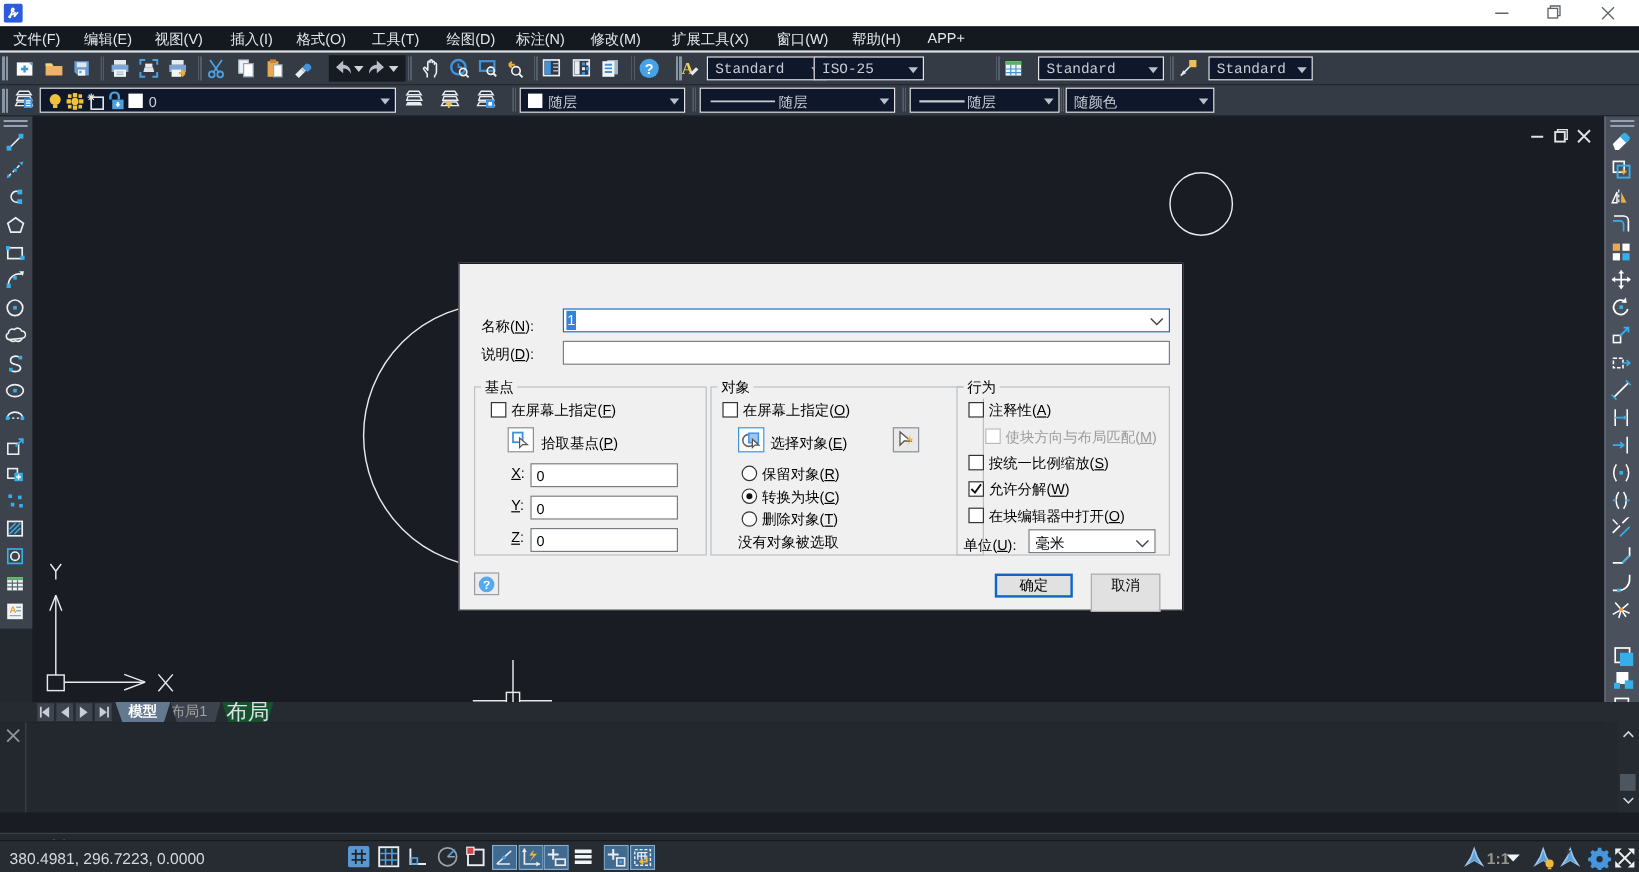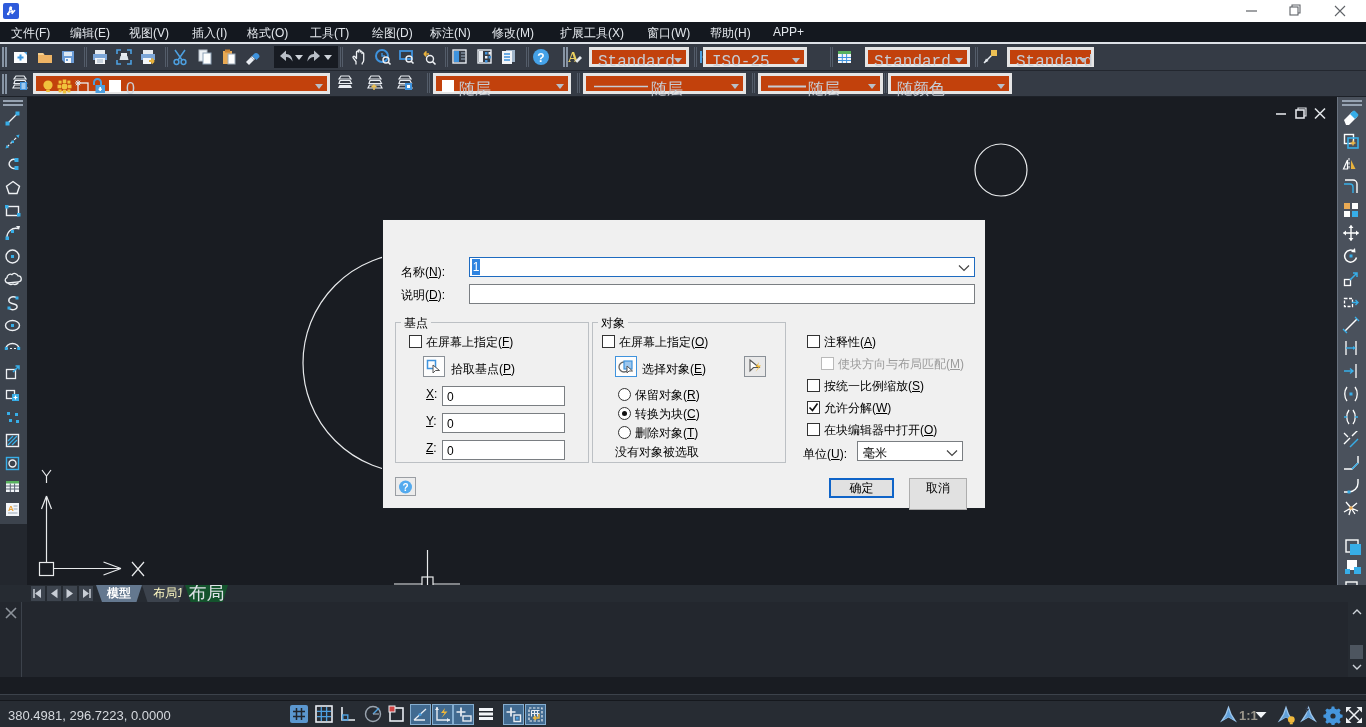--- a/index.html
+++ b/index.html
@@ -10,21 +10,21 @@
 #menubar span{position:absolute;top:3px;white-space:nowrap}
 #mline{left:0;top:42px;width:1366px;height:2px;background:#dde1e6}
 .trow{left:0;width:1366px;height:26px;background:#353b45}
 #row1{top:44px;border-bottom:1px solid #23272f}
 #row2{top:71px;height:25px;border-bottom:1px solid #1d2128}
 .grip{position:absolute;top:3px;width:7px;height:20px;
  background:linear-gradient(90deg,transparent 0,transparent 1px,#8794a4 1px,#8794a4 3px,transparent 3px,transparent 4px,#8794a4 4px,#8794a4 6px,transparent 6px)}
 .vsep{position:absolute;top:3px;width:4px;height:20px;
  background:linear-gradient(90deg,#545d6a 0,#545d6a 1px,transparent 1px,transparent 2px,#545d6a 2px,#545d6a 3px,transparent 3px)}
 .ic{position:absolute;width:18px;height:18px;top:4px}
-.combo{position:absolute;top:3px;height:20px;background:#c2410c;border:3px solid #e5e5e5;box-sizing:border-box;color:#c7ccd4;font-family:"Liberation Mono",monospace;font-size:16px}
+.combo{position:absolute;top:3px;height:20px;background:#0f172a;border:1px solid #e5e5e5;box-sizing:border-box;color:#c7ccd4;font-family:"Liberation Mono",monospace;font-size:12px}
 .combo .tx{position:absolute;left:6px;top:3px;white-space:nowrap}
 .combo .ar{position:absolute;right:4px;top:8px;width:0;height:0;border-left:4px solid transparent;border-right:4px solid transparent;border-top:5px solid #b9c0c9}
 #leftstrip{left:0;top:97px;width:27px;height:427px;background:#3c434d}
 #rightstrip{left:1337px;top:97px;width:29px;height:505px;background:#4a515c;border-left:1px solid #6a7380}
 .hgrip{position:absolute;left:3px;width:20px;height:7px;
  background:linear-gradient(180deg,#97a3b2 0,#97a3b2 2px,transparent 2px,transparent 4px,#97a3b2 4px,#97a3b2 6px,transparent 6px)}
 .sic{position:absolute;width:18px;height:18px;left:4px}
 #belowleft{left:0;top:524px;width:27px;height:61px;background:#23272e}
 #tabbar{left:0;top:585px;width:1366px;height:17px;background:#262b32}
 .tabbtn{position:absolute;top:1px;width:14px;height:15px;background:#3d444e}
@@ -200,21 +200,21 @@
  <div class="combo" style="left:589px;width:100px">
       <span class="tx">Standard</span>
       <span class="ar"></span>
     </div>
  <div class="vsep" style="left:694px"></div>
  <svg class="ic" style="left:699px">
       <path d="M2 3 v12 M16 3 v12" stroke="#4da0e0" stroke-width="2"></path>
       <path d="M4 9 h10 m-10 0 l3 -2.5 m-3 2.5 l3 2.5 m7 -2.5 l-3 -2.5 m3 2.5 l-3 2.5" stroke="#e4e9ee" stroke-width="1.3" fill="none"></path>
       <path d="M10 12 l4 4" stroke="#e8b23c" stroke-width="2"></path>
     </svg>
- <div class="combo" style="left:703px;width:104px">
+ <div class="combo" style="left:678px;width:92px">
       <span class="tx">ISO-25</span>
       <span class="ar"></span>
     </div>
  <div class="vsep" style="left:830px"></div>
  <svg class="ic" style="left:836px">
       <rect x="2" y="3" width="13" height="12" fill="#f2f5f8"></rect>
       <rect x="2" y="3" width="13" height="3" fill="#58b25e"></rect>
       <path d="M2 9.5 h13 M2 12.5 h13 M6.3 6 v9 M10.6 6 v9" stroke="#3f93dd" stroke-width="1"></path>
     </svg>
  <div class="combo" style="left:865px;width:105px">
@@ -547,21 +547,21 @@
         <path d="M4 7.5 l6.5 -4.8 v9.6 z" fill="#c9ced6"></path>
       </svg></div>
  <div class="tabbtn" style="left:63px"><svg width="14" height="15">
         <path d="M10 7.5 l-6.5 -4.8 v9.6 z" fill="#c9ced6"></path>
       </svg></div>
  <div class="tabbtn" style="left:79px"><svg width="14" height="15">
         <path d="M10 7.5 l-6 -4.5 v9 z" fill="#c9ced6"></path>
         <path d="M11 3 v9" stroke="#c9ced6" stroke-width="1.5"></path>
       </svg></div>
  <div class="abs" style="left:96px;top:0;width:46px;height:17px;background:#64788f;clip-path:polygon(0 0,100% 0,88% 100%,13% 100%);color:#fff;font-weight:bold;font-size:12px;text-align:center;line-height:16px">模型</div>
- <div class="abs" style="left:142px;top:0;width:42px;height:17px;background:#3c434d;clip-path:polygon(0 0,100% 0,88% 100%,13% 100%);color:#fef9c3;font-size:12px;text-align:right;line-height:16px">布局1</div>
+ <div class="abs" style="left:142px;top:0;width:42px;height:17px;background:#3c434d;clip-path:polygon(0 0,100% 0,88% 100%,13% 100%);color:#a3a3a3;font-size:12px;text-align:left;line-height:16px">布局1</div>
  <div class="abs" style="left:185px;top:0;width:43px;height:17px;background:#14532d;clip-path:polygon(0 0,100% 0,88% 100%,13% 100%);color:#dde1e6;font-size:18px;text-align:center;line-height:16px">布局2</div>
 </div>
 
 <div class="abs" id="cmdarea">
  <svg class="abs" style="left:4px;top:4px" width="14" height="14">
       <path d="M2 2 l10 10 M12 2 l-10 10" stroke="#8d939b" stroke-width="1.6"></path>
     </svg>
  <div class="abs" style="left:21px;top:0;width:1px;height:75px;background:#3c424b"></div>
 
  <div class="abs" style="left:1348px;top:0;width:18px;height:75px;background:#262b32">
@@ -694,21 +694,21 @@
       <span class="abs" style="left:4px;top:3px">0</span>
     </div>
  <span class="lbl" style="left:43px;top:194px"><u>Y</u>:</span>
  <div class="inp" style="left:59px;top:193px;width:123px;height:20px">
       <span class="abs" style="left:4px;top:3px">0</span>
     </div>
  <span class="lbl" style="left:43px;top:221px"><u>Z</u>:</span>
  <div class="inp" style="left:59px;top:220px;width:123px;height:20px">
       <span class="abs" style="left:4px;top:3px">0</span>
     </div>
- <div class="gbox" style="left:209px;top:102px;width:194px;height:141px">
+ <div class="gbox" style="left:209px;top:102px;width:228px;height:141px">
       <span class="cap">对象</span>
     </div>
  <div class="cb" style="left:219px;top:115px"></div>
  <span class="lbl" style="left:236px;top:114px">在屏幕上指定(<u>O</u>)</span>
  <div class="btn" style="left:232px;top:136px;width:22px;height:21px;background:#fdfdfd;border-color:#3f93dd">
   <svg width="18" height="17" style="margin-top:1px">
         <circle cx="7" cy="9" r="5" fill="none" stroke="#666" stroke-width="1.3"></circle>
         <rect x="7" y="3" width="8" height="8" fill="#9ec7ee" stroke="#3f93dd" stroke-width="1.2"></rect>
         <path d="M10 8 l0 7 2 -2 h3.5 z" fill="#fff" stroke="#555" stroke-width="1"></path>
       </svg>
@@ -722,20 +722,23 @@
  </div>
  <div class="rb" style="left:235px;top:168px"></div>
  <span class="lbl" style="left:252px;top:167px">保留对象(<u>R</u>)</span>
  <div class="rb" style="left:235px;top:187px">
       <div class="abs" style="left:3px;top:3px;width:5px;height:5px;border-radius:50%;background:#111"></div>
     </div>
  <span class="lbl" style="left:252px;top:186px">转换为块(<u>C</u>)</span>
  <div class="rb" style="left:235px;top:206px"></div>
  <span class="lbl" style="left:252px;top:205px">删除对象(<u>T</u>)</span>
  <span class="lbl" style="left:232px;top:224px">没有对象被选取</span>
+ <div class="gbox" style="left:414px;top:102px;width:178px;height:141px">
+      <span class="cap">行为</span>
+    </div>
  <div class="cb" style="left:424px;top:115px"></div>
  <span class="lbl" style="left:441px;top:114px">注释性(<u>A</u>)</span>
  <div class="cb" style="left:438px;top:137px;border-color:#b9b9b9"></div>
  <span class="lbl" style="left:455px;top:136px;color:#9b9b9b">使块方向与布局匹配(<u>M</u>)</span>
  <div class="cb" style="left:424px;top:159px"></div>
  <span class="lbl" style="left:441px;top:158px">按统一比例缩放(<u>S</u>)</span>
  <div class="cb" style="left:424px;top:181px"><svg width="11" height="11">
         <path d="M1.5 5.5 l3 3 5 -7" fill="none" stroke="#111" stroke-width="1.6"></path>
       </svg></div>
  <span class="lbl" style="left:441px;top:180px">允许分解(<u>W</u>)</span>

